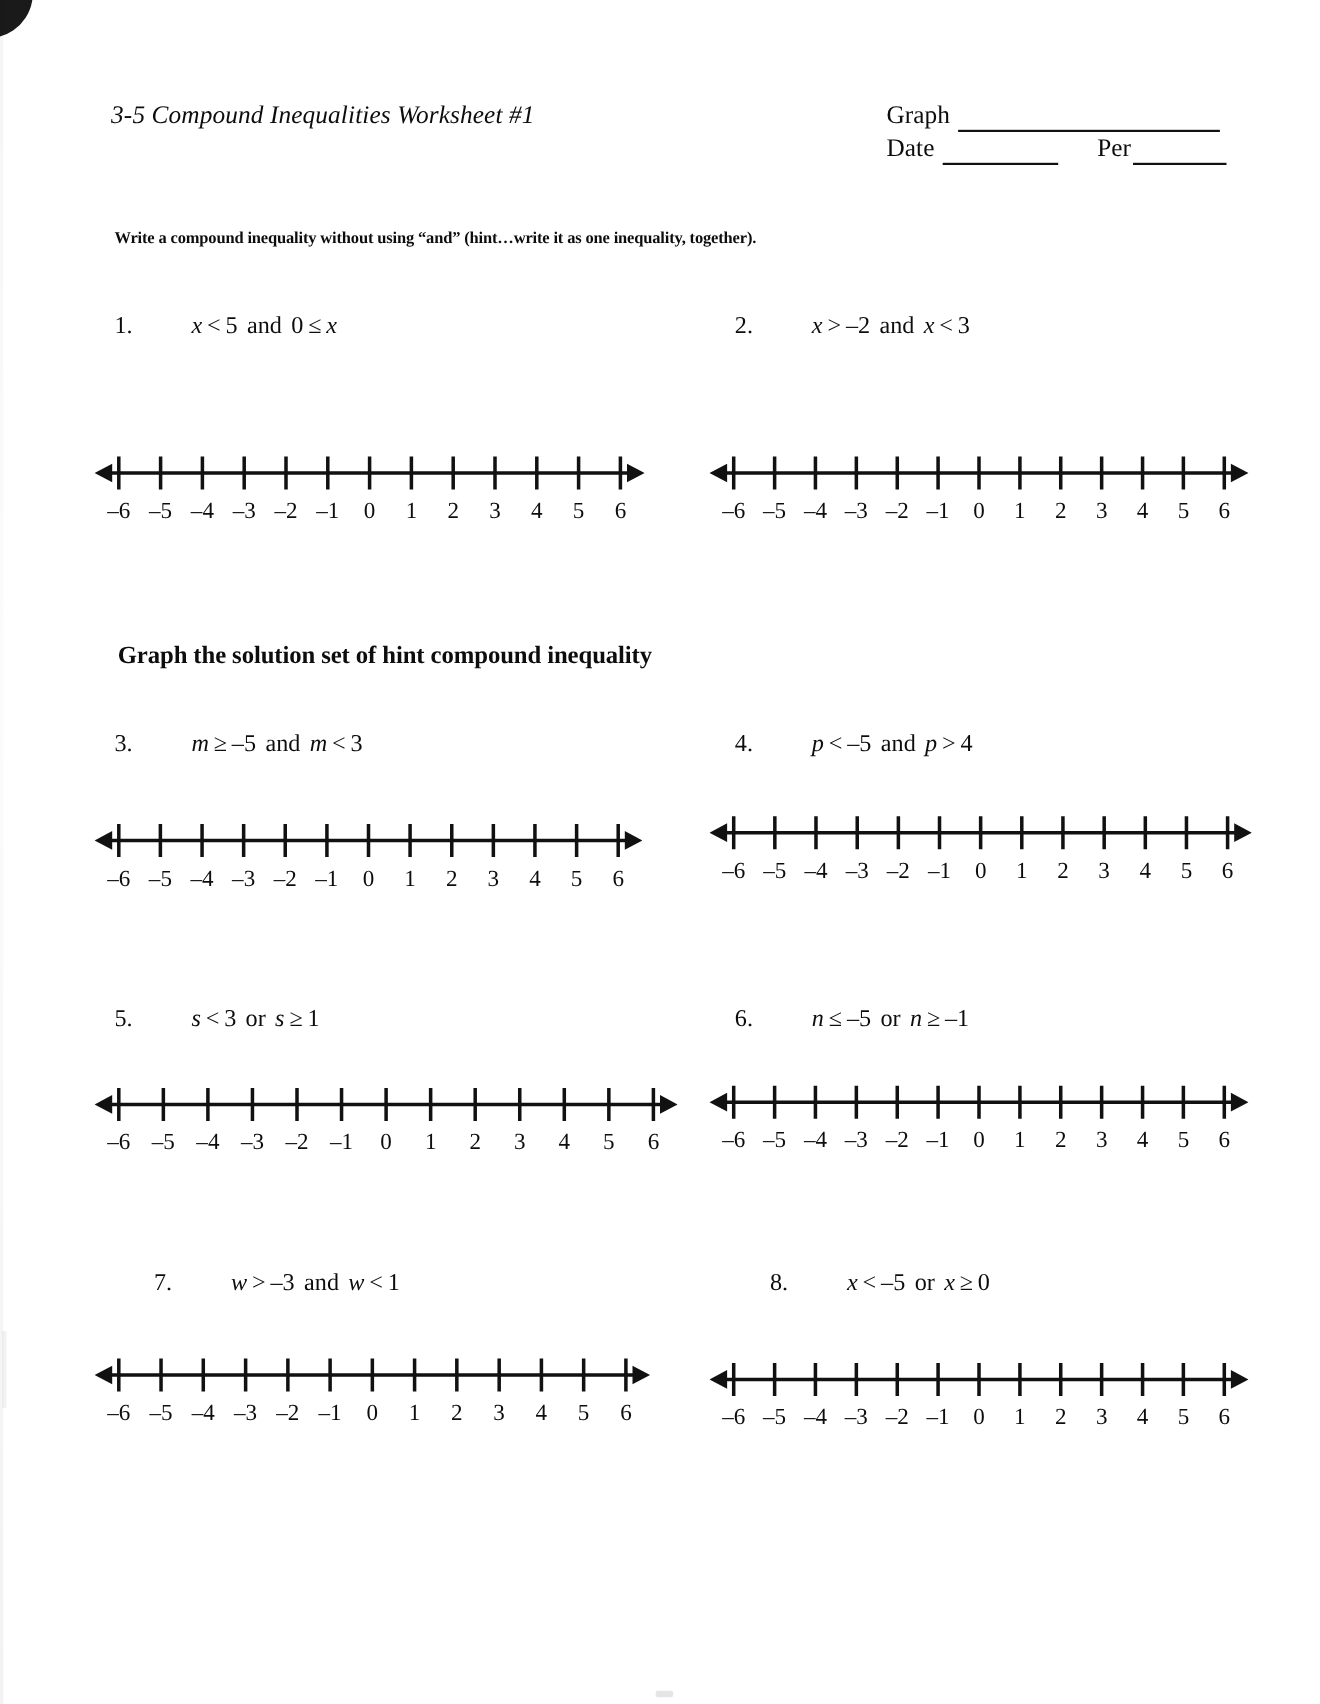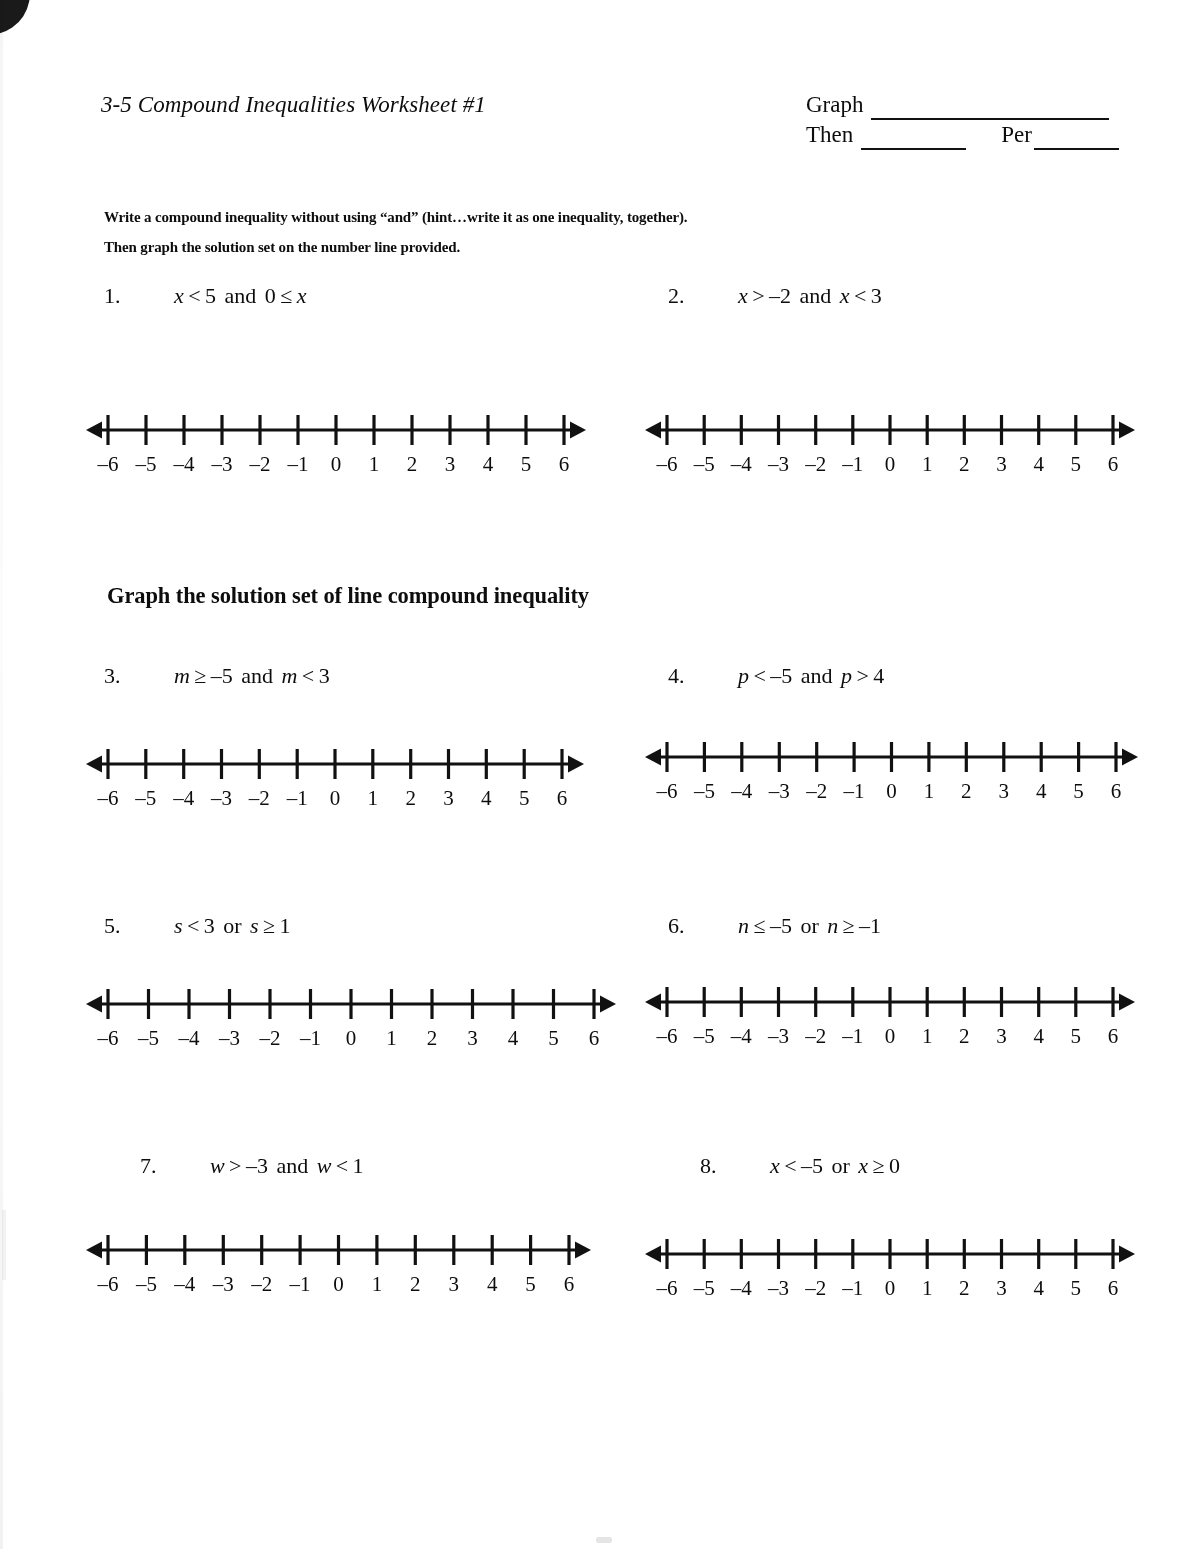--- a/index.html
+++ b/index.html
@@ -155,33 +155,32 @@
 <div class="scan-speck-b"></div>
 
 <div class="sheet-title">3-5 Compound Inequalities Worksheet #1</div>
 
 <div class="name-block">
   <div class="nb-row">
     <span class="nb-label">Graph</span>
     <span class="rule rule-name"></span>
   </div>
   <div class="nb-row">
-    <span class="nb-label">Then</span>
+    <span class="nb-label">Date</span>
     <span class="rule rule-date"></span>
     <span class="nb-label nb-per">Per</span>
     <span class="rule rule-per"></span>
   </div>
 </div>
 
 <div class="instructions">
   <div>Write a compound inequality without using “and” (hint…write it as one inequality, together).</div>
-  <div>Then graph the solution set on the number line provided.</div>
 </div>
 
-<div class="section-heading">Graph the solution set of line compound inequality</div>
+<div class="section-heading">Graph the solution set of hint compound inequality</div>
 
 <div id="problem-layer">
     <div class="problem" style="left: 104px; top: 283px;"><span class="pnum">1.</span><span class="expr"><span class="var">x</span><span class="op"> &lt; </span><span class="num">5</span><span class="word">&nbsp;and&nbsp;</span><span class="num">0</span><span class="op"> ≤ </span><span class="var">x</span></span></div>
     <div class="numline" style="left: 86px; top: 408px; width: 500px;">
       <svg width="500" height="44" viewBox="0 0 500 44">
         <line x1="10" y1="22" x2="490" y2="22" stroke="#111" stroke-width="3.2"></line>
         <polygon points="0,22 16,13.5 16,30.5" fill="#111"></polygon>
         <polygon points="500,22 484,13.5 484,30.5" fill="#111"></polygon>
         <line x1="22.0" y1="7" x2="22.0" y2="37" stroke="#111" stroke-width="3.2"></line>
         <line x1="60.0" y1="7" x2="60.0" y2="37" stroke="#111" stroke-width="3.2"></line>

